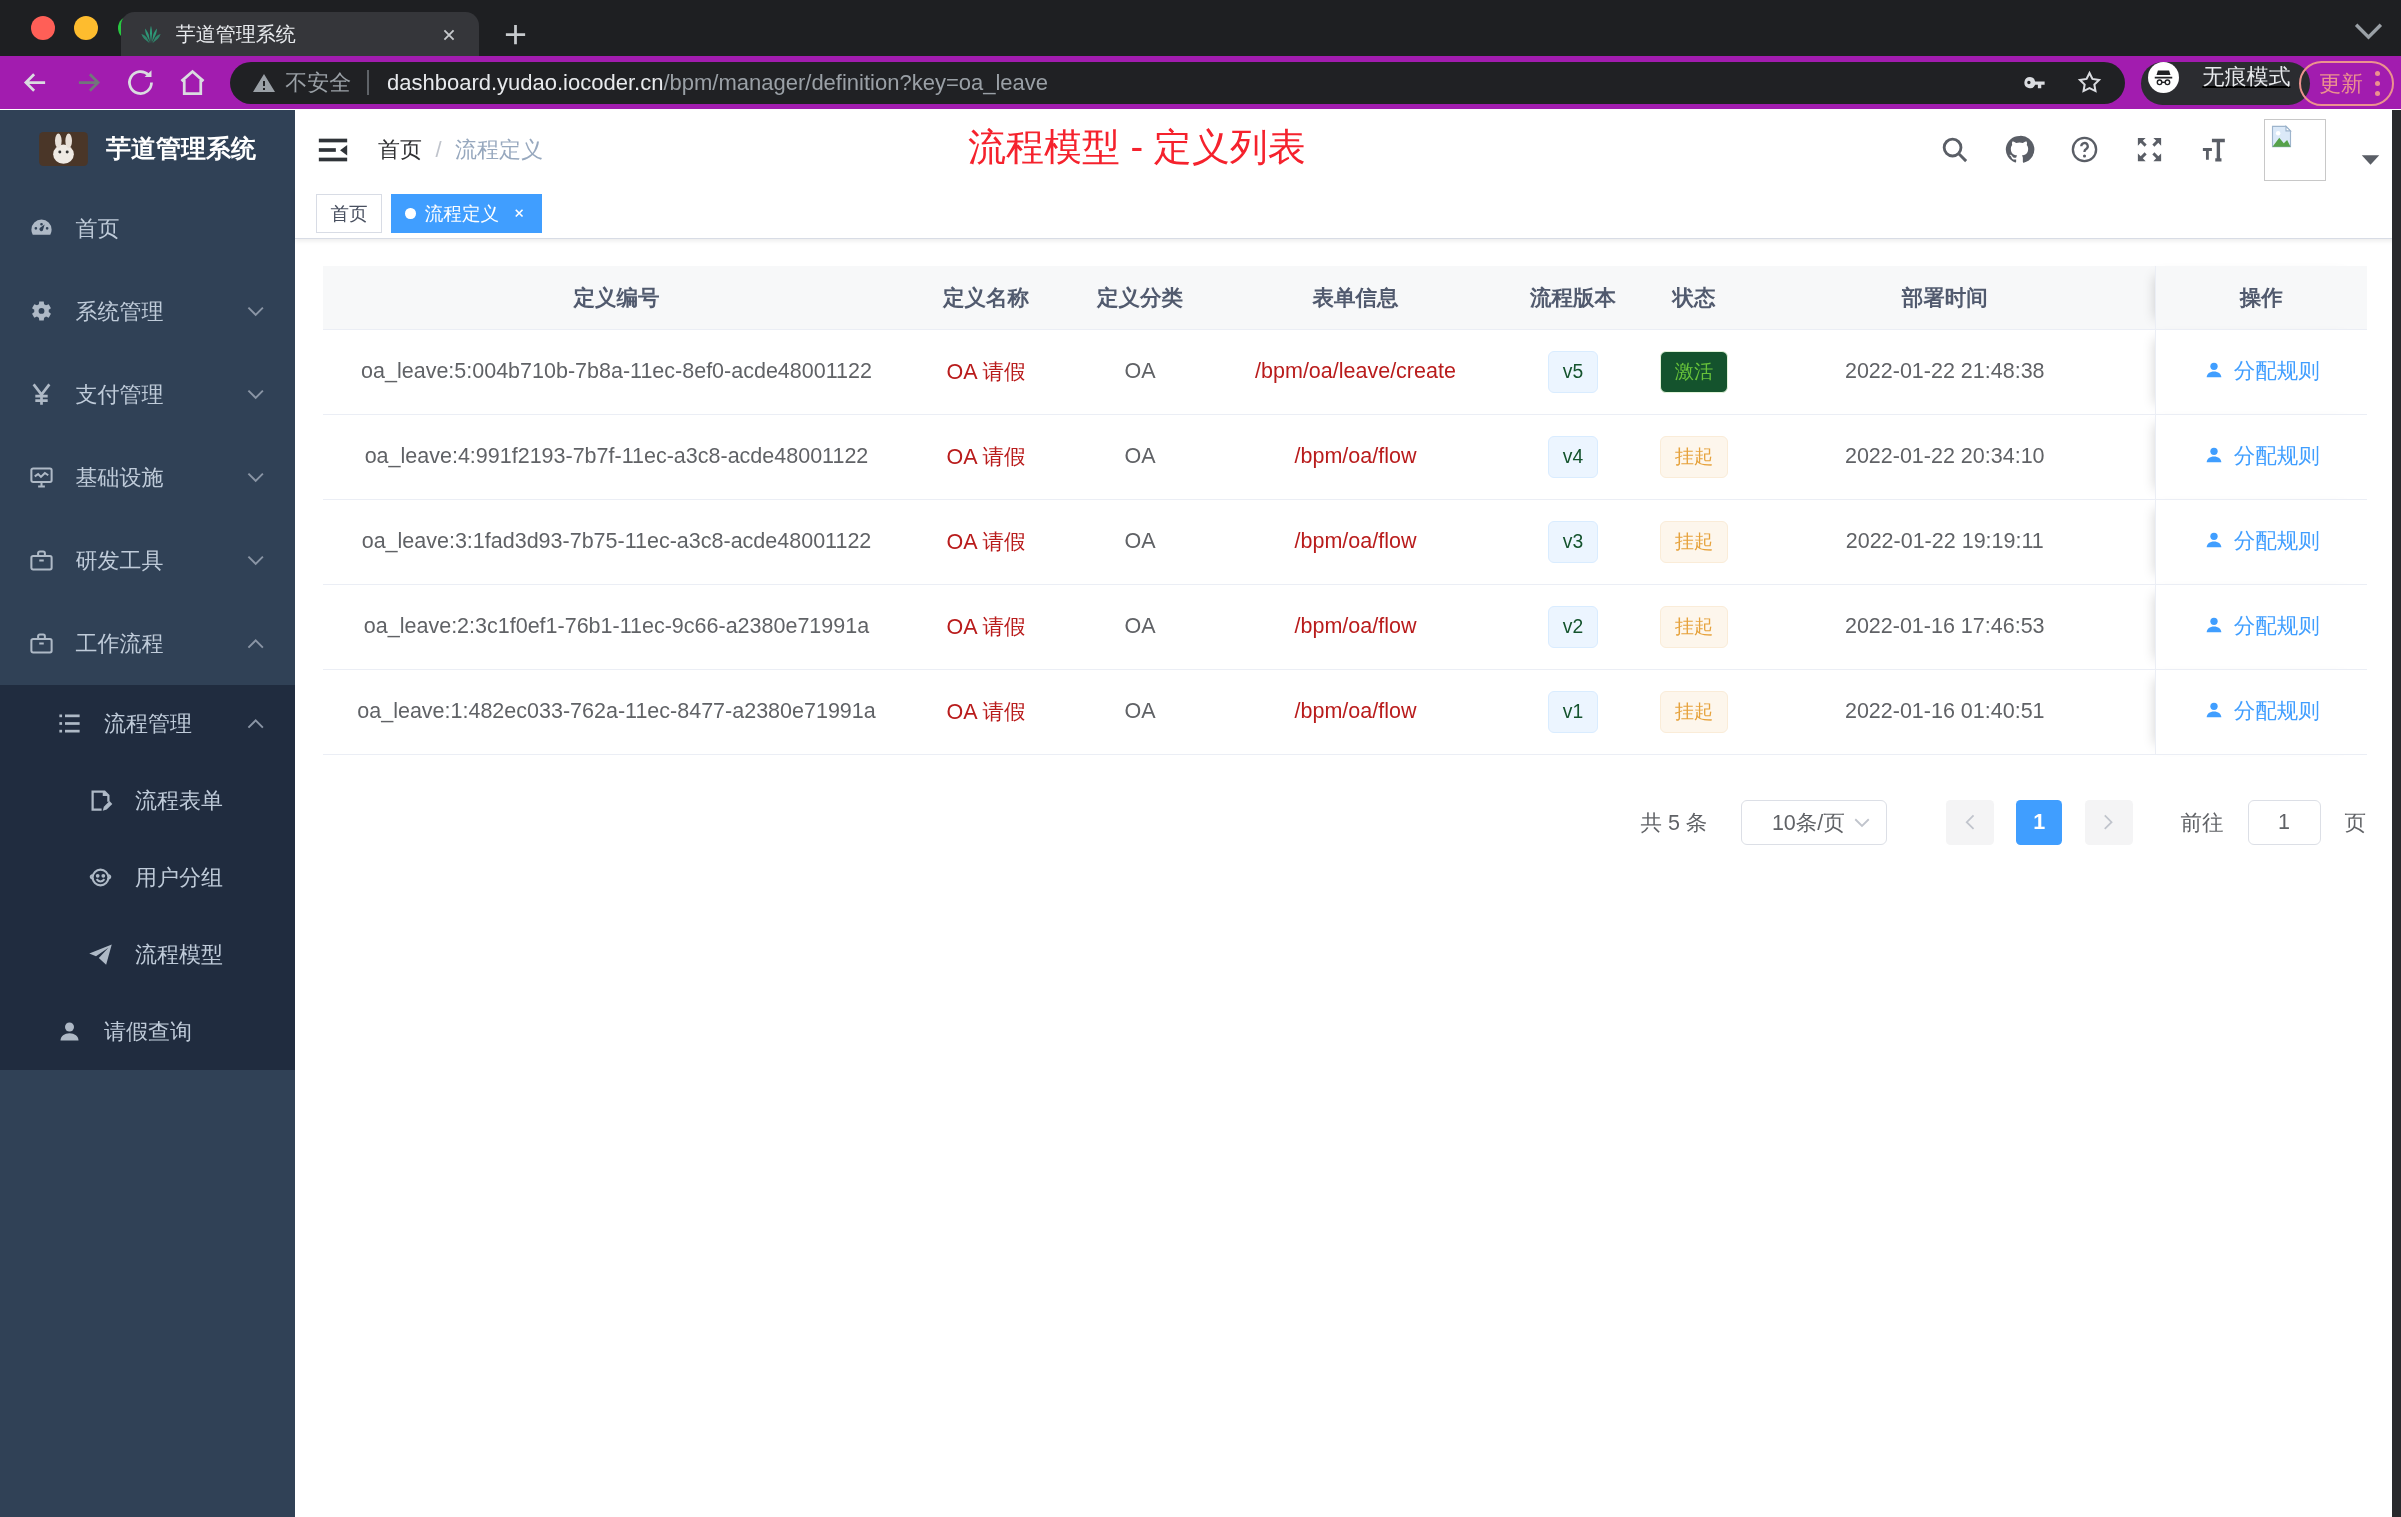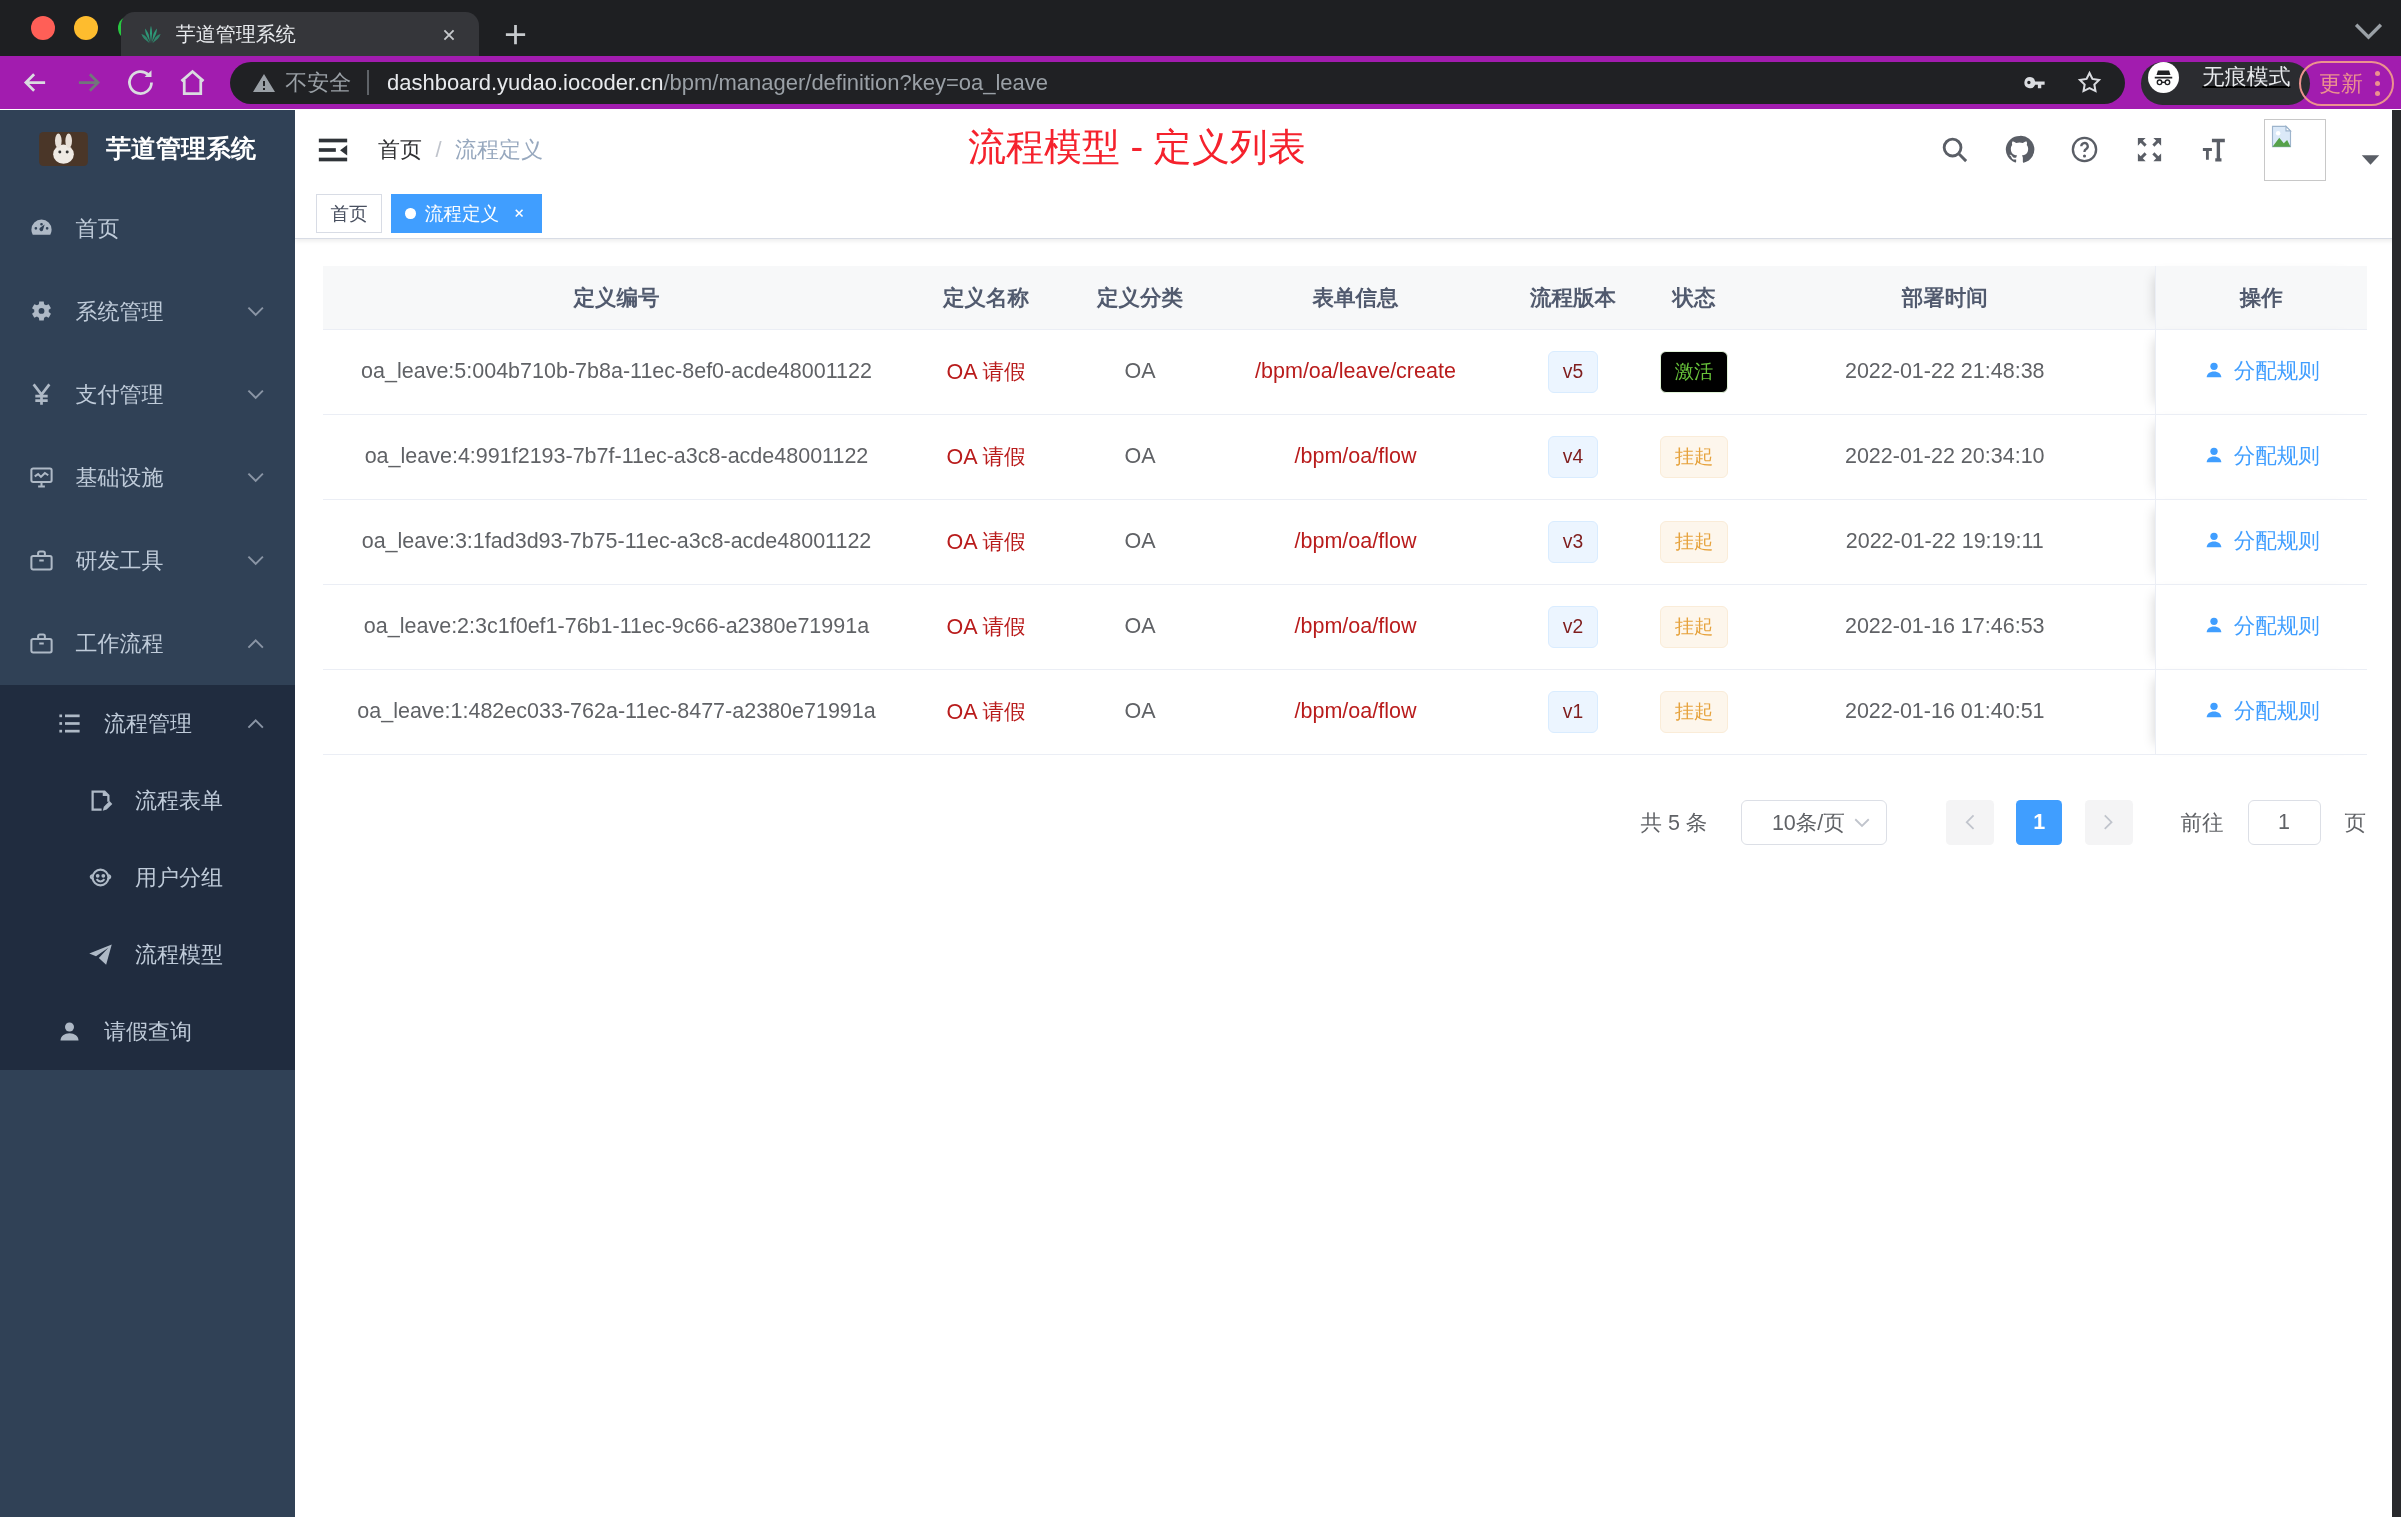--- a/index.html
+++ b/index.html
@@ -89,22 +89,22 @@
   table.def { position:absolute; left:28px; top:27px; width:2043px; border-collapse:collapse; table-layout:fixed;
               font-size:21.5px; color:#606266; }
   col.c-id{width:587px;} col.c-name{width:152px;} col.c-cat{width:156px;} col.c-form{width:275px;}
   col.c-ver{width:160px;} col.c-status{width:82px;} col.c-deploy{width:420px;} col.c-ops{width:212px;}
   table.def th { height:63px; background:#f7f8f9; color:#515a6e; font-weight:600; font-size:21.5px; text-align:center; }
   table.def td { height:85px; text-align:center; border-bottom:0.7px solid #ebeef5; background:#fff; }
   table.def tr:first-child td { border-top:0.7px solid #ebeef5; }
   td.cell-id { color:#606266; }
   .link { color:#b91c1c; cursor:pointer; text-decoration:none; }
   .badge { display:inline-block; min-width:50px; padding:0 13.4px; height:42px; line-height:40px; border-radius:6px; font-size:19.3px; }
-  .badge.ver { background:#ecf5ff; border:0.7px solid #d9ecff; color:#7f1d1d; }
-  .badge.active { background:#000000; border:0.7px solid #e1f3d8; color:#67c23a; }
+  .badge.ver { background:#ecf5ff; border:0.7px solid #d9ecff; color:#14532d; }
+  .badge.active { background:#14532d; border:0.7px solid #e1f3d8; color:#67c23a; }
   .badge.suspend { background:#fdf6ec; border:0.7px solid #faecd8; color:#e6a23c; }
   th.ops, td.ops { border-left:0.7px solid #ebeef5; box-shadow:-10.4px 0 12px -10.4px rgba(0,0,0,.18); }
   .op-link { display:inline-flex; align-items:center; gap:9px; color:#409eff; font-size:21.5px; cursor:pointer; }
   .op-link svg { width:22px; height:22px; }
 
   
   .pagination { position:absolute; right:36px; top:561px; display:flex; align-items:center; font-size:21.5px; color:#606266;gap:12px; }
   .pg-total { margin-right:22px; white-space:nowrap; }
   .pg-size { width:146px; height:45px; border:0.7px solid #dcdfe6; border-radius:6px; display:flex; align-items:center;
              padding:0 15px 0 21px; margin-right:36px; background:#fff; cursor:pointer; }

